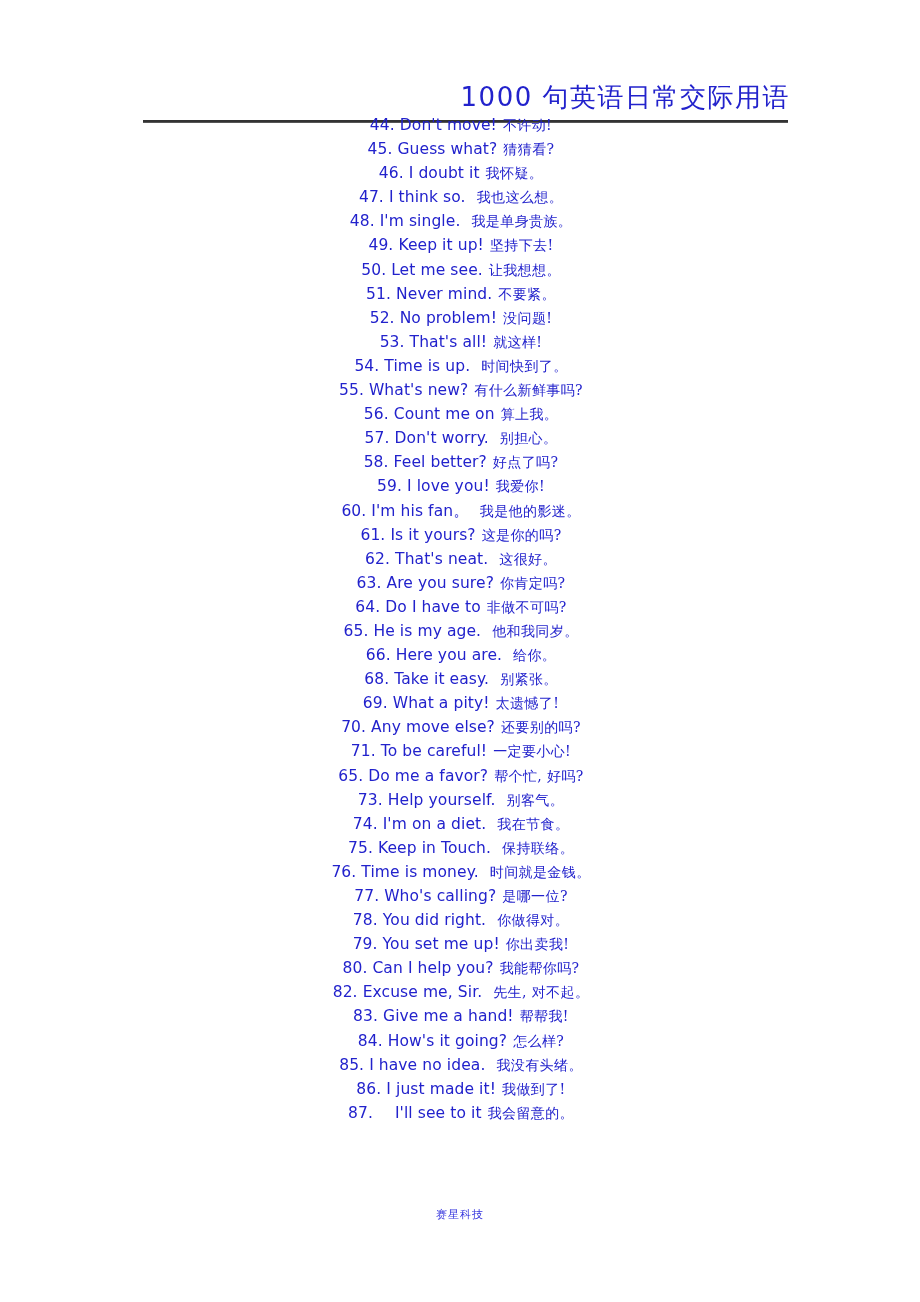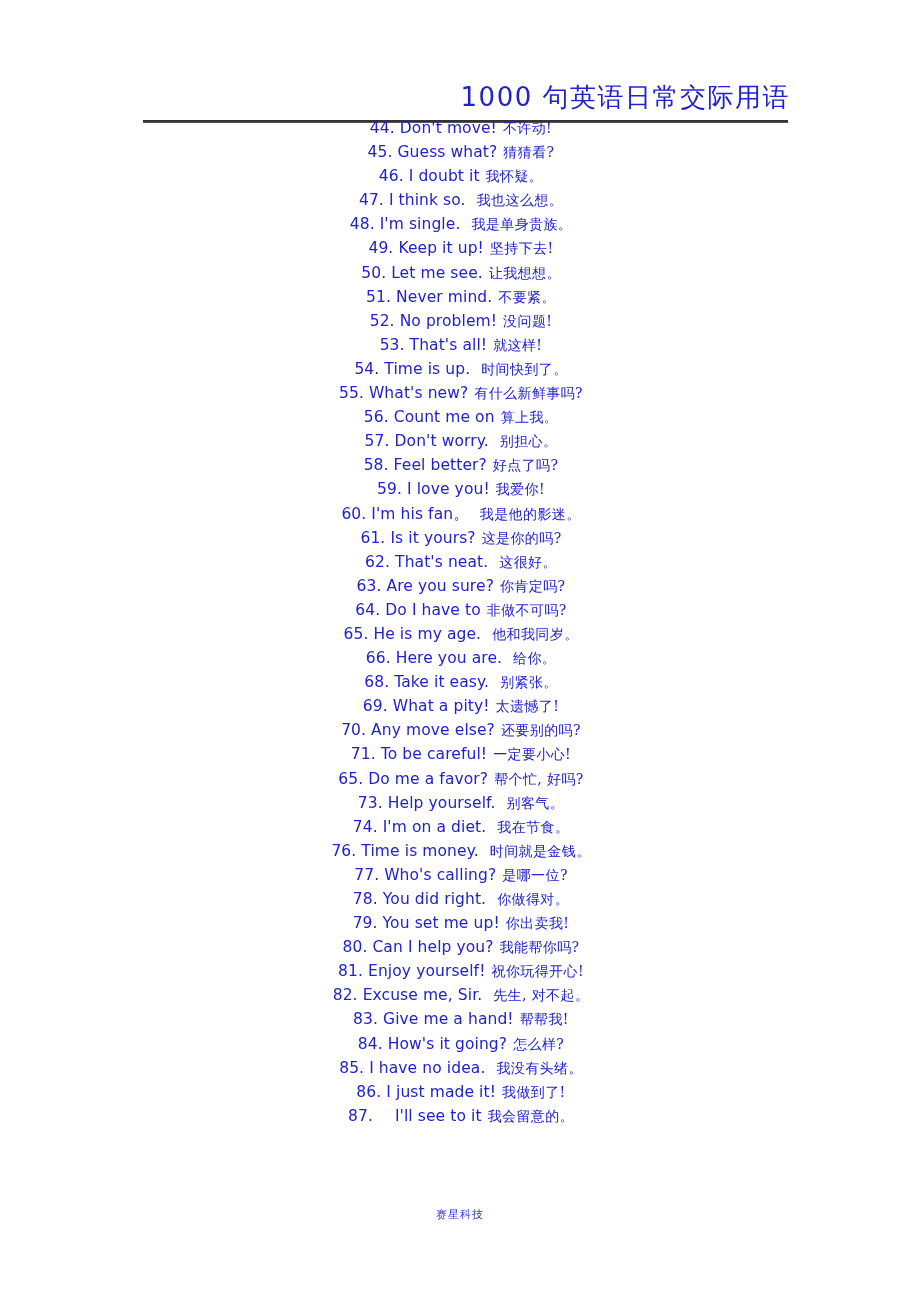--- a/index.html
+++ b/index.html
@@ -58,21 +58,21 @@
     position: absolute;
     left: 0;
     top: 112px;
     width: 920px;
     padding: 0;
     margin: 0;
     list-style: none;
   }
   .phrase-line {
     height: 24.1px;
-    line-height: 31px;
+    line-height: 26px;
     text-align: center;
     white-space: nowrap;
     color: #2222cc;
     
     padding-right: 0px;
     transform: translateX(1px);
   }
   .en {
     font-family: "DejaVu Sans", "Liberation Sans", sans-serif;
     font-size: 15.5px;
@@ -138,26 +138,26 @@
       <li class="phrase-line"><span class="en">64.</span><span class="en" style="margin-left: 5px;">Do I have to</span><span class="zh gap-sm">非做不可吗?</span></li>
       <li class="phrase-line"><span class="en">65.</span><span class="en" style="margin-left: 5px;">He is my age.</span><span class="zh gap-md">他和我同岁。</span></li>
       <li class="phrase-line"><span class="en">66.</span><span class="en" style="margin-left: 5px;">Here you are.</span><span class="zh gap-md">给你。</span></li>
       <li class="phrase-line"><span class="en">68.</span><span class="en" style="margin-left: 5px;">Take it easy.</span><span class="zh gap-md">别紧张。</span></li>
       <li class="phrase-line"><span class="en">69.</span><span class="en" style="margin-left: 5px;">What a pity!</span><span class="zh gap-sm">太遗憾了!</span></li>
       <li class="phrase-line"><span class="en">70.</span><span class="en" style="margin-left: 5px;">Any move else?</span><span class="zh gap-sm">还要别的吗?</span></li>
       <li class="phrase-line"><span class="en">71.</span><span class="en" style="margin-left: 5px;">To be careful!</span><span class="zh gap-sm">一定要小心!</span></li>
       <li class="phrase-line"><span class="en">65.</span><span class="en" style="margin-left: 5px;">Do me a favor?</span><span class="zh gap-sm">帮个忙, 好吗?</span></li>
       <li class="phrase-line"><span class="en">73.</span><span class="en" style="margin-left: 5px;">Help yourself.</span><span class="zh gap-md">别客气。</span></li>
       <li class="phrase-line"><span class="en">74.</span><span class="en" style="margin-left: 5px; margin-top: 18px;">I'm on a diet.</span><span class="zh gap-md">我在节食。</span></li>
+      <li class="phrase-line"><span class="en">75.</span><span class="en" style="margin-left: 5px;">Keep in Touch.</span><span class="zh gap-md">保持联络。</span></li>
       <li class="phrase-line"><span class="en">76.</span><span class="en" style="margin-left: 5px;">Time is money.</span><span class="zh gap-md">时间就是金钱。</span></li>
       <li class="phrase-line"><span class="en">77.</span><span class="en" style="margin-left: 5px;">Who's calling?</span><span class="zh gap-sm">是哪一位?</span></li>
       <li class="phrase-line"><span class="en">78.</span><span class="en" style="margin-left: 5px;">You did right.</span><span class="zh gap-md">你做得对。</span></li>
       <li class="phrase-line"><span class="en">79.</span><span class="en" style="margin-left: 5px;">You set me up!</span><span class="zh gap-sm">你出卖我!</span></li>
       <li class="phrase-line"><span class="en">80.</span><span class="en" style="margin-left: 5px;">Can I help you?</span><span class="zh gap-sm">我能帮你吗?</span></li>
-      <li class="phrase-line"><span class="en">81.</span><span class="en" style="margin-left: 5px;">Enjoy yourself!</span><span class="zh gap-sm">祝你玩得开心!</span></li>
       <li class="phrase-line"><span class="en">82.</span><span class="en" style="margin-left: 5px;">Excuse me, Sir.</span><span class="zh gap-md">先生, 对不起。</span></li>
       <li class="phrase-line"><span class="en">83.</span><span class="en" style="margin-left: 5px;">Give me a hand!</span><span class="zh gap-sm">帮帮我!</span></li>
       <li class="phrase-line"><span class="en">84.</span><span class="en" style="margin-left: 5px;">How's it going?</span><span class="zh gap-sm">怎么样?</span></li>
       <li class="phrase-line"><span class="en">85.</span><span class="en" style="margin-left: 5px;">I have no idea.</span><span class="zh gap-md">我没有头绪。</span></li>
       <li class="phrase-line"><span class="en">86.</span><span class="en" style="margin-left: 5px;">I just made it!</span><span class="zh gap-sm">我做到了!</span></li>
       <li class="phrase-line"><span class="en">87.</span><span class="en" style="margin-left: 22px;">I'll see to it</span><span class="zh gap-sm">我会留意的。</span></li>
     </ul>
 
   <div class="footer">
     <span class="footer-text">赛星科技</span>

